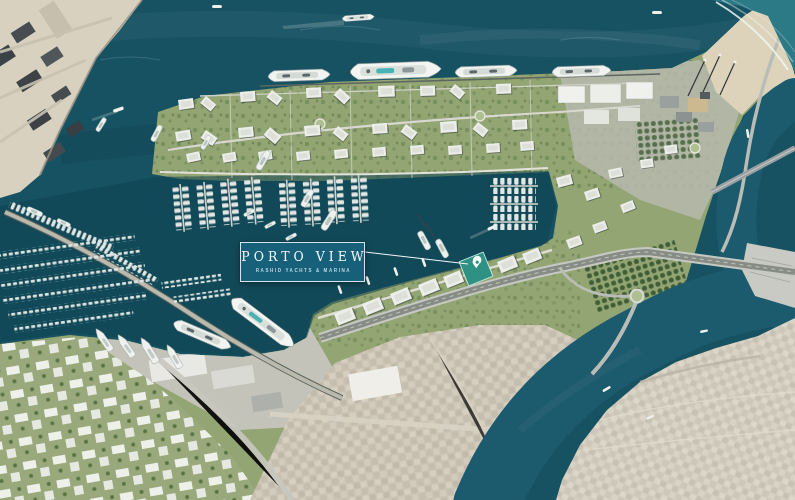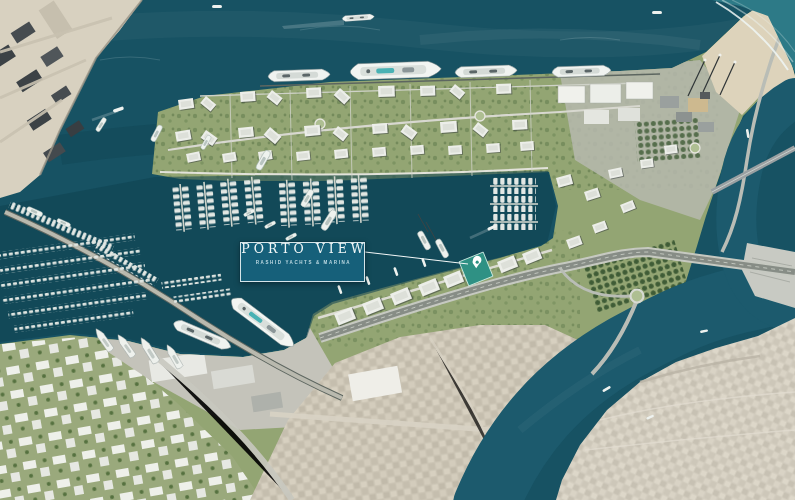--- a/index.html
+++ b/index.html
@@ -2,21 +2,21 @@
 <html><head>
 <meta charset="utf-8">
 <style>
   html,body{margin:0;padding:0;background:#0d3844;}
   #stage{position:relative;width:795px;height:500px;overflow:hidden;font-family:"Liberation Sans",sans-serif;}
   #stage svg{position:absolute;left:0;top:0;}
   .label-box{
     position:absolute;left:240px;top:242px;width:125px;height:40px;
     background:#16607a;border:1px solid rgba(235,244,245,.9);
     box-shadow:0 0 0 1px rgba(10,50,62,.35), 0 2px 6px rgba(0,0,0,.35);
-    display:flex;flex-direction:column;align-items:center;justify-content:flex-start;
+    display:flex;flex-direction:column;align-items:center;justify-content:center;
     box-sizing:border-box;
   }
   .label-title{
     font-family:"DejaVu Serif","Liberation Serif",serif;
     color:#f2f7f7;font-size:12.5px;letter-spacing:4px;font-weight:400;
     white-space:nowrap;line-height:1;margin-left:4px;
   }
   .label-sub{
     color:#bdd9e2;font-size:4.5px;letter-spacing:1.6px;margin-top:5px;
     white-space:nowrap;line-height:1;font-weight:700;margin-left:2px;

